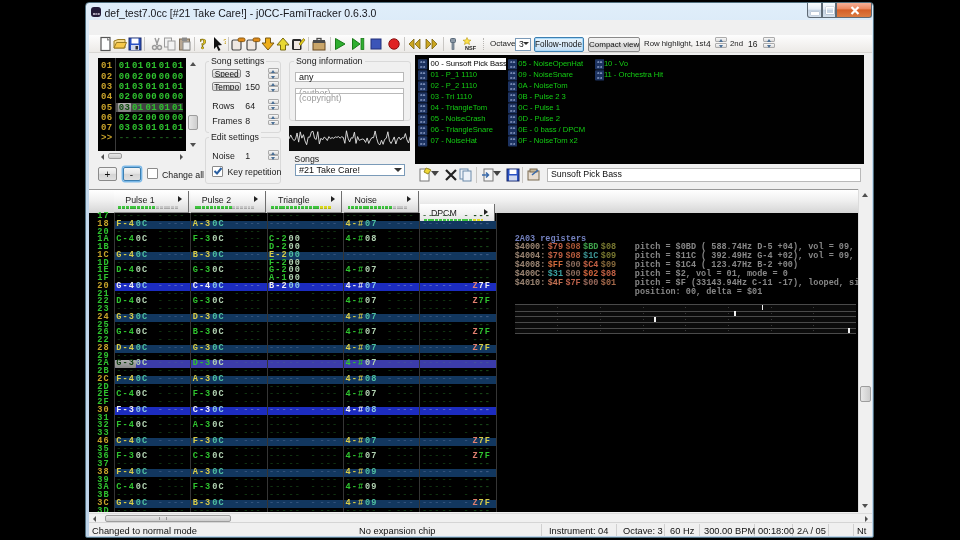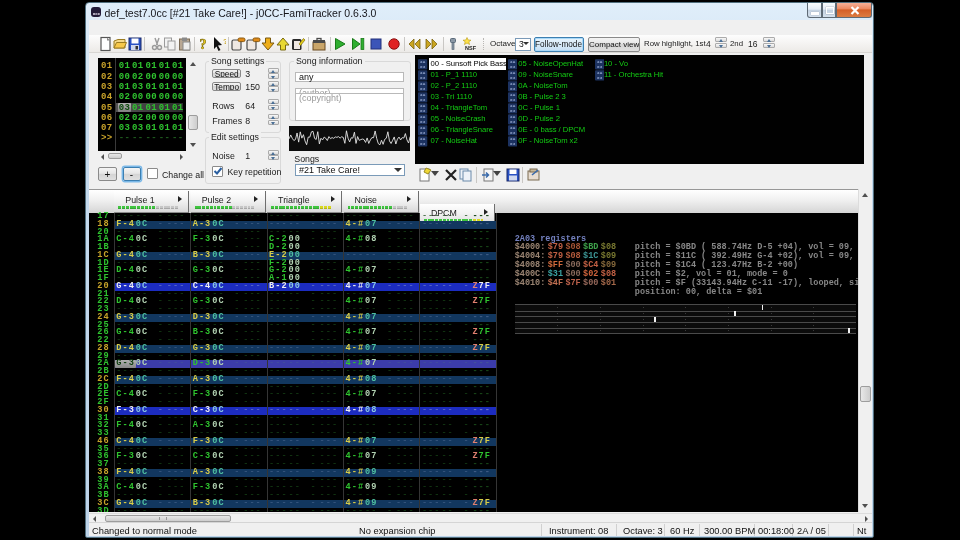--- a/index.html
+++ b/index.html
@@ -514,20 +514,21 @@
             <rect x="4" y="8.5" width="8" height="5" fill="#cfd8ee"></rect>
           </svg>
 <svg style="position:absolute;left:426.0px;top:113.5px;width:16px;height:16px" viewBox="0 0 16 16">
             <rect x="7" y="0" width="1" height="16" fill="#c9c7c4"></rect>
           </svg>
 <svg style="position:absolute;left:437.0px;top:113.5px;width:16px;height:16px" viewBox="0 0 16 16">
             <rect x="2" y="4" width="11" height="9" fill="#e8ddd0" stroke="#7a6a50"></rect>
             <rect x="4" y="2" width="7" height="3" fill="#c8b898" stroke="#7a6a50"></rect>
             <path d="M6 8 L12 3" stroke="#3a6aaa" stroke-width="1.6"></path>
           </svg>
+<div class="inp" style="left:458px;top:114.5px;width:314px;height:14px;line-height:11.5px;font-size:8.8px">Sunsoft Pick Bass</div>
 </div>
 <div id="pattern">
 <div id="pathead">
 <div style="position:absolute;left:25.3px;top:1.2px;width:75.2px;height:22.3px;background:linear-gradient(180deg,#ffffff 0%,#f2f2f2 45%,#d9d9d9 100%);border-right:1.2px solid #6e6e6e;border-bottom:1px solid #8a8a8a">
               <div style="position:absolute;left:11px;top:4px;font:8.8px 'Liberation Sans',sans-serif;color:#1a1a1a">Pulse 1</div>
               <div style="position:absolute;right:6.5px;top:5px;width:0;height:0;border-left:4.6px solid #222;border-top:3.2px solid transparent;border-bottom:3.2px solid transparent"></div>
               <div style="position:absolute;left:4.00px;top:14.7px;width:2.9px;height:3.6px;background:#3fc53f;box-shadow:inset 0 -0.5px 0 rgba(0,0,0,0.3)"></div>
 <div style="position:absolute;left:7.78px;top:14.7px;width:2.9px;height:3.6px;background:#3fc53f;box-shadow:inset 0 -0.5px 0 rgba(0,0,0,0.3)"></div>
 <div style="position:absolute;left:11.56px;top:14.7px;width:2.9px;height:3.6px;background:#3fc53f;box-shadow:inset 0 -0.5px 0 rgba(0,0,0,0.3)"></div>
 <div style="position:absolute;left:15.34px;top:14.7px;width:2.9px;height:3.6px;background:#3fc53f;box-shadow:inset 0 -0.5px 0 rgba(0,0,0,0.3)"></div>
@@ -1634,21 +1635,21 @@
 <div class="st" style="left:3px">Changed to normal mode</div>
 <div class="st" style="left:270px">No expansion chip</div>
 <div class="seg" style="left:452px"></div>
 <div class="seg" style="left:527px"></div>
 <div class="seg" style="left:575px"></div>
 <div class="seg" style="left:610px"></div>
 <div class="seg" style="left:665px"></div>
 <div class="seg" style="left:703px"></div>
 <div class="seg" style="left:739px"></div>
 <div class="seg" style="left:764px"></div>
-<div class="st" style="left:460px">Instrument: 08</div>
+<div class="st" style="left:460px">Instrument: 04</div>
 <div class="st" style="left:534px">Octave: 3</div>
 <div class="st" style="left:581px">60 Hz</div>
 <div class="st" style="left:615px">300.00 BPM</div>
 <div class="st" style="left:669px">00:18:00</div>
 <div class="st" style="left:708px">2A / 05</div>
 <div class="st" style="left:768px;overflow:hidden;width:13px">Nt</div>
 </div>
 </div>
 </div>
 </div>

